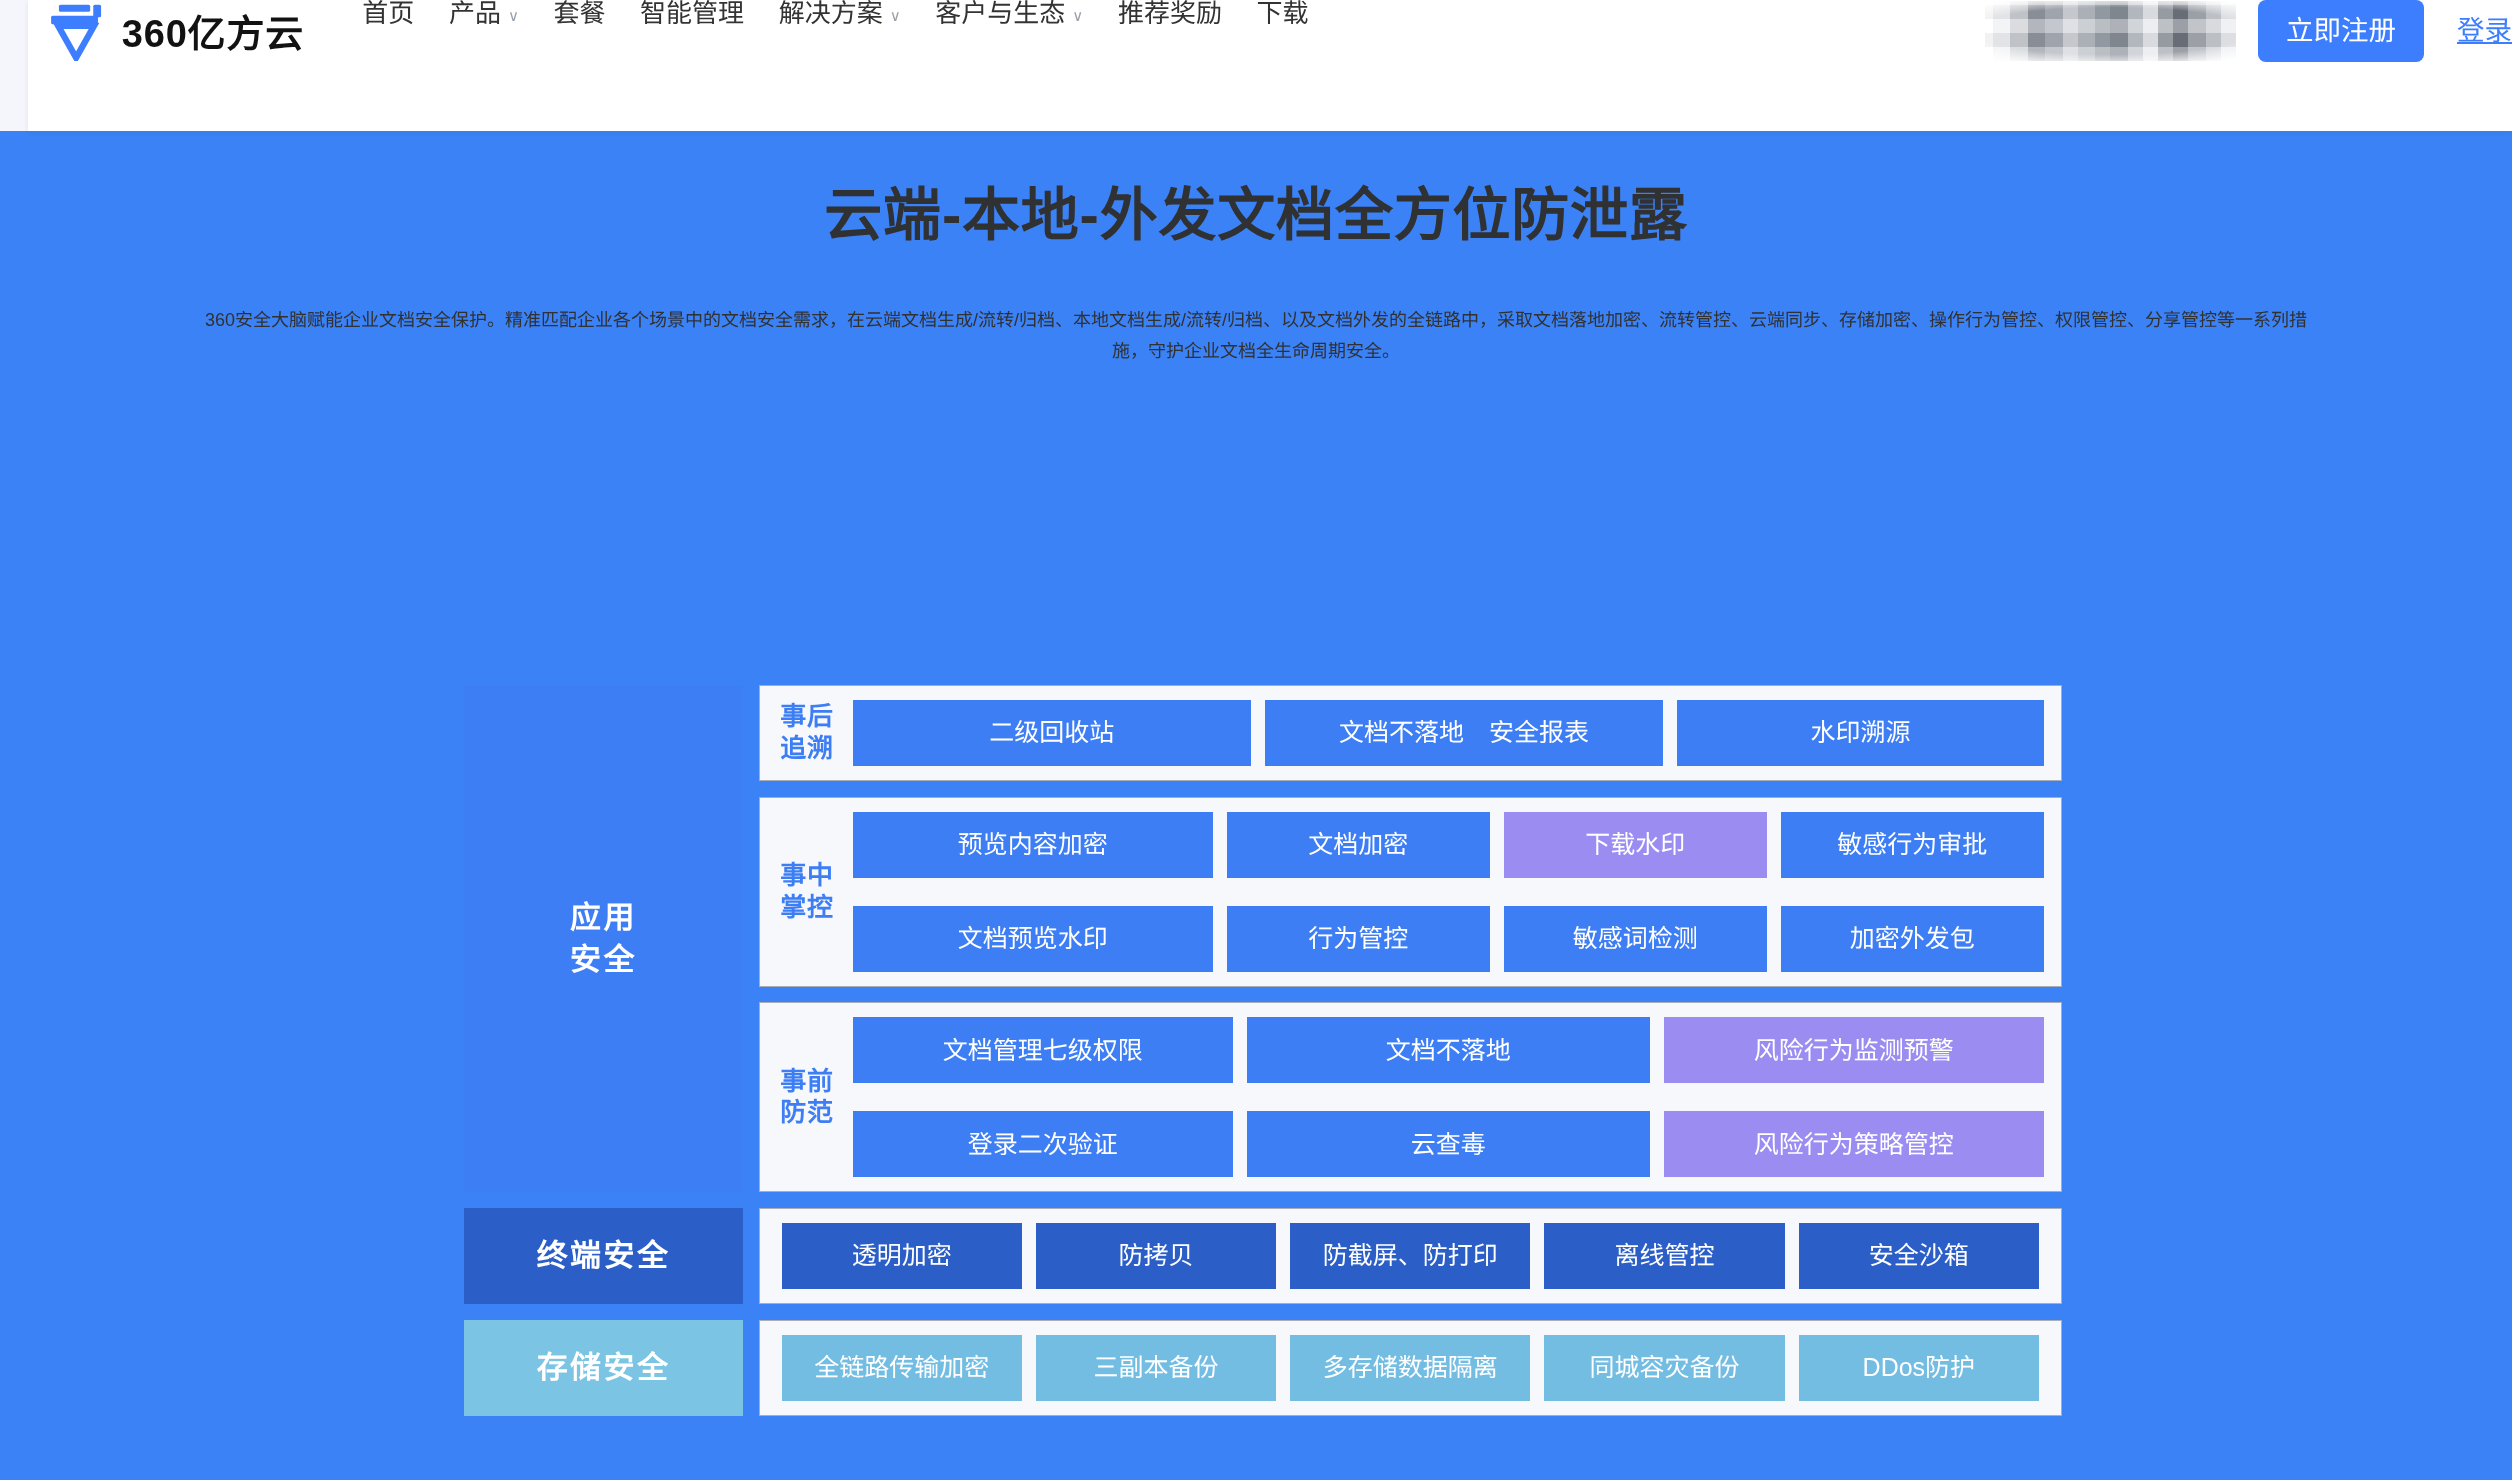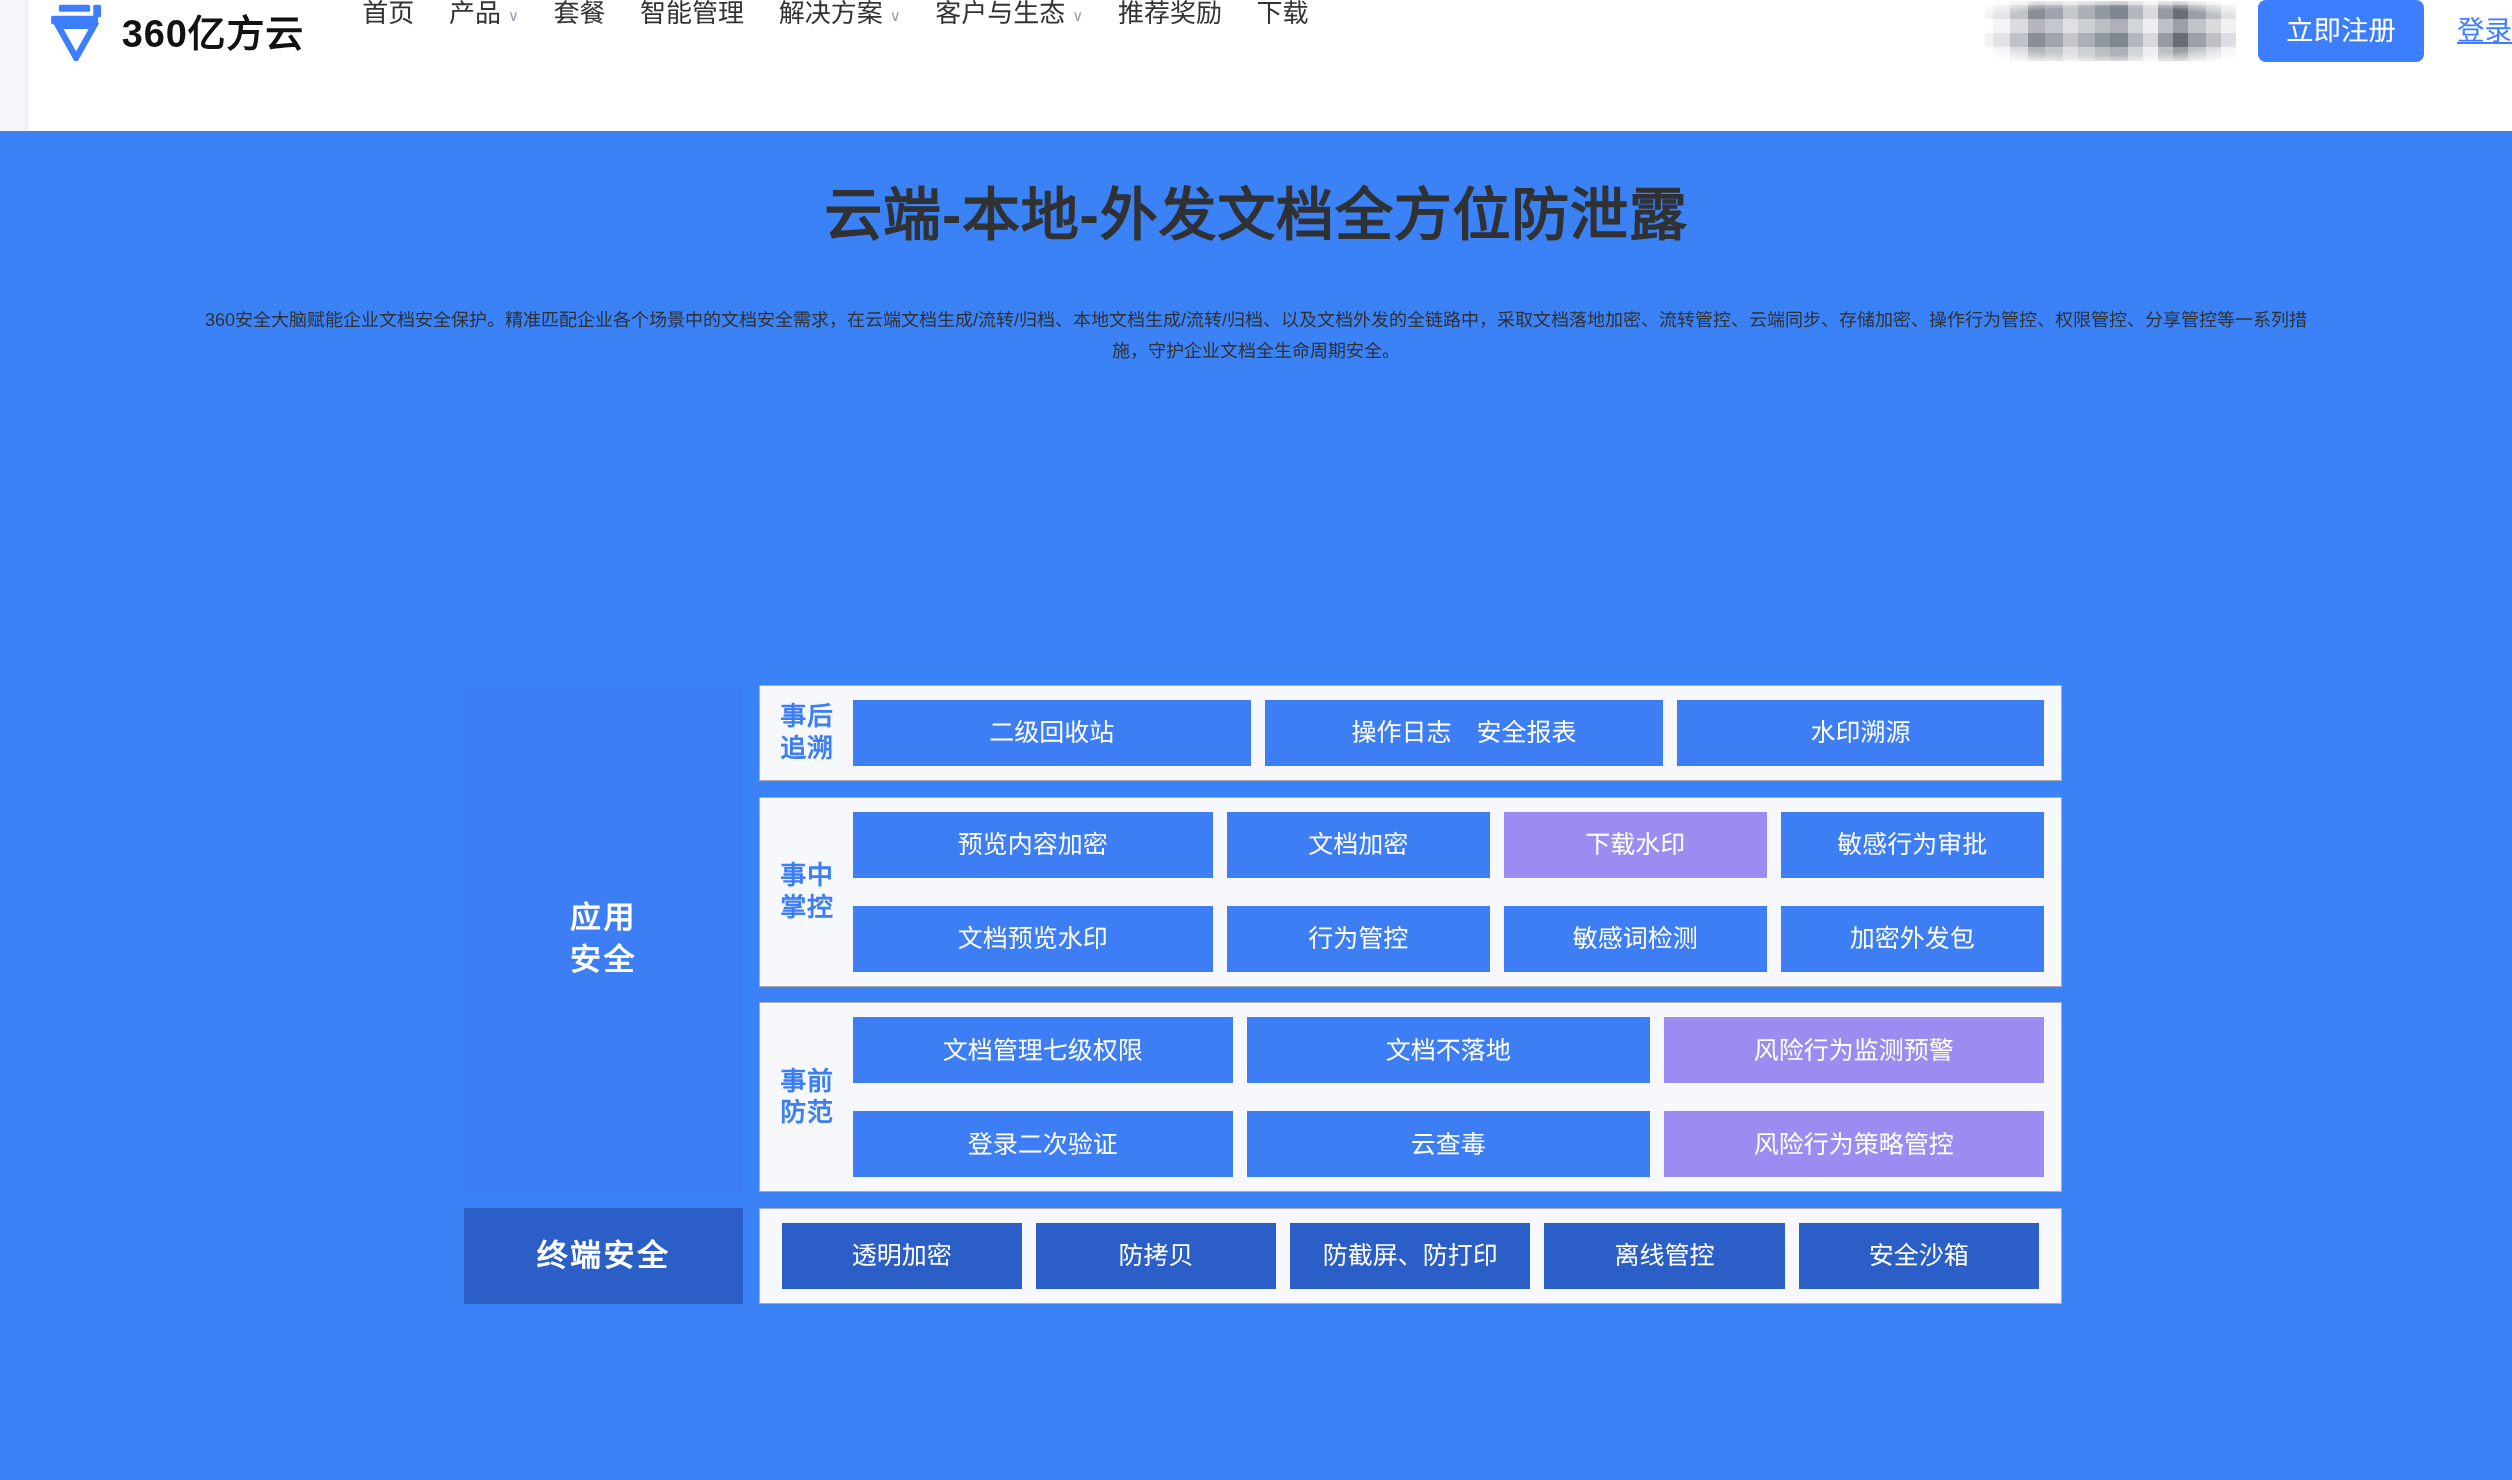--- a/index.html
+++ b/index.html
@@ -340,21 +340,21 @@
   <section class="arch" id="arch-root">
       <div class="arch-section">
         <div class="tier-label tier-app">应用
 安全</div>
         <div class="tier-right">
           <div class="group-box g-after">
             <div class="stage-label">事后
 追溯</div>
             <div class="cells">
               <div class="cell c-blue">二级回收站</div>
-              <div class="cell c-blue">操作日志　安全报表</div>
+              <div class="cell c-blue">文档不落地　安全报表</div>
               <div class="cell c-blue">水印溯源</div>
             </div>
           </div>
           <div class="group-box g-during">
             <div class="stage-label">事中
 掌控</div>
             <div class="cells">
               <div class="cell c-blue">预览内容加密</div>
               <div class="cell c-blue">文档加密</div>
               <div class="cell c-purple">下载水印</div>
@@ -386,16 +386,30 @@
             <div class="cells">
               <div class="cell c-dark">透明加密</div>
               <div class="cell c-dark">防拷贝</div>
               <div class="cell c-dark">防截屏、防打印</div>
               <div class="cell c-dark">离线管控</div>
               <div class="cell c-dark">安全沙箱</div>
             </div>
           </div>
         </div>
       </div>
+      <div class="arch-section">
+        <div class="tier-label tier-storage">存储安全</div>
+        <div class="tier-right">
+          <div class="group-box g-store">
+            <div class="cells">
+              <div class="cell c-light">全链路传输加密</div>
+              <div class="cell c-light">三副本备份</div>
+              <div class="cell c-light">多存储数据隔离</div>
+              <div class="cell c-light">同城容灾备份</div>
+              <div class="cell c-light">DDos防护</div>
+            </div>
+          </div>
+        </div>
+      </div>
     </section>
 
 </main>
 
 
 </body></html>

